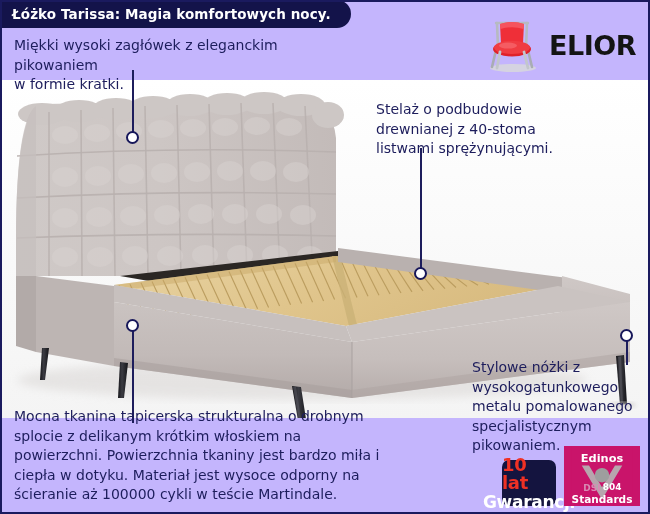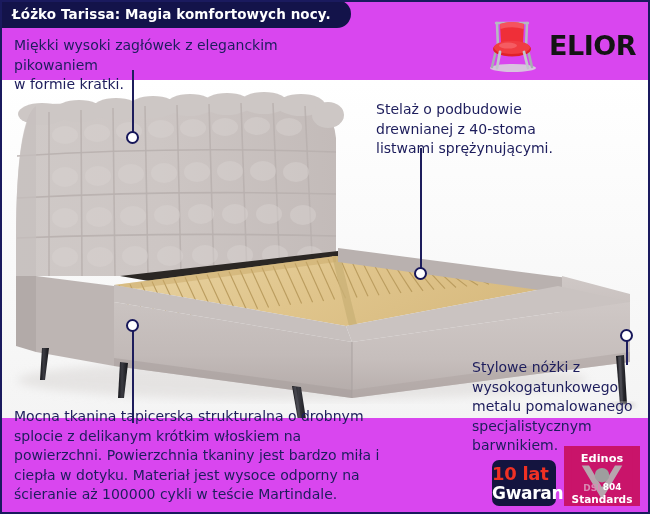--- a/index.html
+++ b/index.html
@@ -4,21 +4,21 @@
 <style>
   html,body{margin:0;padding:0;background:#ffffff;}
   body{
     font-family:"DejaVu Sans", sans-serif;
     -webkit-font-smoothing:antialiased;
   }
   #page{
     position:relative;
     width:650px;
     height:514px;
-    background:#d946ef;
+    background:#c4b5fd;
     box-sizing:border-box;
     border:2px solid #1a1a5e;
     overflow:hidden;
   }
 
   
   #title-bar{
     position:absolute;
     left:-12px; top:-2px;
     height:28px;
@@ -97,25 +97,25 @@
   #stage svg{ display:block; width:100%; height:100%; }
 
   
   #badges{
     position:absolute;
     right:8px; bottom:6px;
     display:flex; align-items:flex-end; gap:8px;
     z-index:40;
   }
   .badge-warranty{
-    width:64px;height:46px;
+    width:54px;height:46px;
     background:#14143f;
     border-radius:7px;
     display:flex;flex-direction:column;
-    align-items:flex-start;justify-content:center;
+    align-items:center;justify-content:center;
     line-height:1;
   }
   .badge-warranty .yrs{
     color:#ef3124;font-size:18px;font-weight:bold;letter-spacing:-.3px;
   }
   .badge-warranty .sub{
     color:#ffffff;font-size:17px;font-weight:bold;margin-top:2px;letter-spacing:-.3px;
   }
   .badge-edinos{
     position:relative;
@@ -385,21 +385,21 @@
 w formie kratki.</div>
 
   <div class="anno" id="anno-frame">Stelaż o podbudowie
 drewnianej z 40-stoma
 listwami sprężynującymi.</div>
 
   <div class="anno" id="anno-legs">Stylowe nóżki z
 wysokogatunkowego
 metalu pomalowanego
 specjalistycznym
-barwnikiem.</div>
+pikowaniem.</div>
 
   <div class="anno" id="anno-fabric">Mocna tkanina tapicerska strukturalna o drobnym
 splocie z delikanym krótkim włoskiem na
 powierzchni. Powierzchnia tkaniny jest bardzo miła i
 ciepła w dotyku. Materiał jest wysoce odporny na
 ścieranie aż 100000 cykli w teście Martindale.</div>
 
   <div id="badges">
 
     <div class="badge-warranty">

